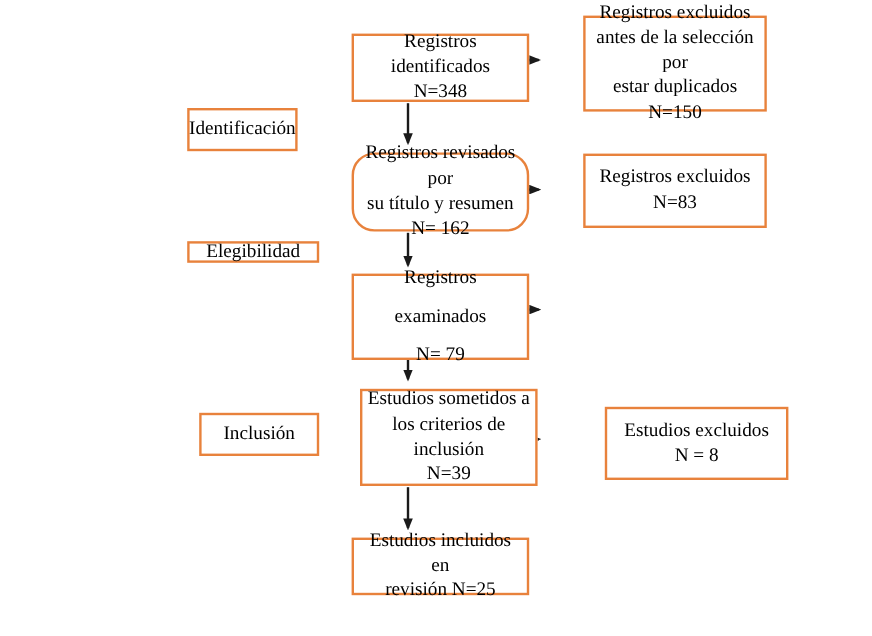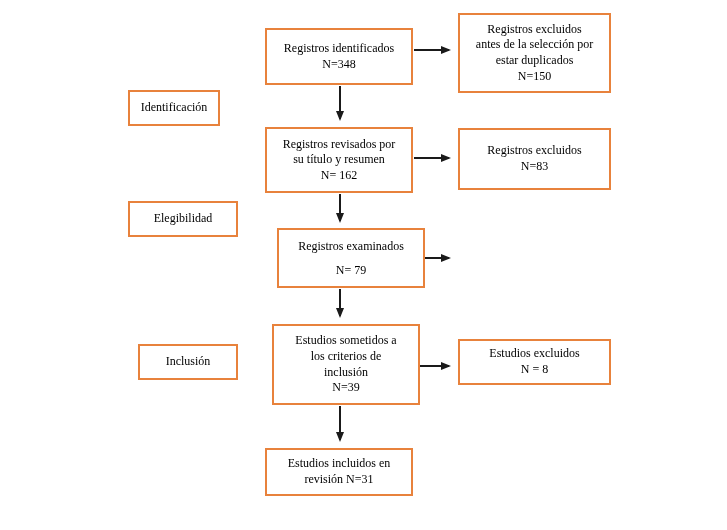--- a/index.html
+++ b/index.html
@@ -33,23 +33,24 @@
   .arrowhead { fill: var(--arrow); }
   .box {
     position: absolute;
     border: 2px solid var(--box-border);
     background: var(--bg);
     display: flex;
     align-items: center;
     justify-content: center;
     text-align: center;
     white-space: pre-line;
-    font-size: 12px;
+    font-size: 16px;
     line-height: 1.3;
     padding: 2px 4px;
+    margin-left: 28px;
   }
   .box.spread { line-height: 2.0; }
 </style>
 </head>
 <body>
 
 <div class="canvas">
 
   <svg class="arrows" viewBox="0 0 727 530" xmlns="http://www.w3.org/2000/svg">
     <defs>
@@ -63,39 +64,39 @@
     <line x1="340" y1="289" x2="340" y2="316" marker-end="url(#ah)"></line>
     <line x1="340" y1="406" x2="340" y2="440" marker-end="url(#ah)"></line>
 
     <line x1="414" y1="50" x2="449" y2="50" marker-end="url(#ah)"></line>
     <line x1="414" y1="158" x2="449" y2="158" marker-end="url(#ah)"></line>
     <line x1="414" y1="258" x2="449" y2="258" marker-end="url(#ah)"></line>
     <line x1="414" y1="366" x2="449" y2="366" marker-end="url(#ah)"></line>
   </svg>
 
   <div class="box" style="left:128px; top:90px; width:92px; height:36px;">Identificación</div>
-  <div class="box" style="left:128px; top:201px; width:110px; height:36px;">Elegibilidad</div>
+  <div class="box" style="left:128px; top:201px; width:110px; height:18px;">Elegibilidad</div>
   <div class="box" style="left:138px; top:344px; width:100px; height:36px;">Inclusión</div>
 
   <div class="box" style="left:265px; top:28px; width:148px; height:57px;">Registros identificados
 N=348</div>
-  <div class="box" style="left:265px; top:127px; width:148px; height:66px;">Registros revisados por
+  <div class="box" style="left:265px; top:127px; width:148px; height:66px;border-radius:19px;">Registros revisados por
 su título y resumen
 N= 162</div>
-  <div class="box spread" style="left:277px; top:228px; width:148px; height:60px;">Registros examinados
+  <div class="box spread" style="left:265px; top:228px; width:148px; height:72px;">Registros examinados
 N= 79</div>
   <div class="box" style="left:272px; top:324px; width:148px; height:81px;">Estudios sometidos a
 los criterios de
 inclusión
 N=39</div>
   <div class="box" style="left:265px; top:448px; width:148px; height:48px;">Estudios incluidos en
-revisión N=31</div>
+revisión N=25</div>
 
   <div class="box" style="left:458px; top:13px; width:153px; height:80px;">Registros excluidos
 antes de la selección por
 estar duplicados
 N=150</div>
   <div class="box" style="left:458px; top:128px; width:153px; height:62px;">Registros excluidos
 N=83</div>
-  <div class="box" style="left:458px; top:339px; width:153px; height:46px;">Estudios excluidos
+  <div class="box" style="left:476px; top:339px; width:153px; height:61px;">Estudios excluidos
 N = 8</div>
 
 </div>
 
 </body></html>

